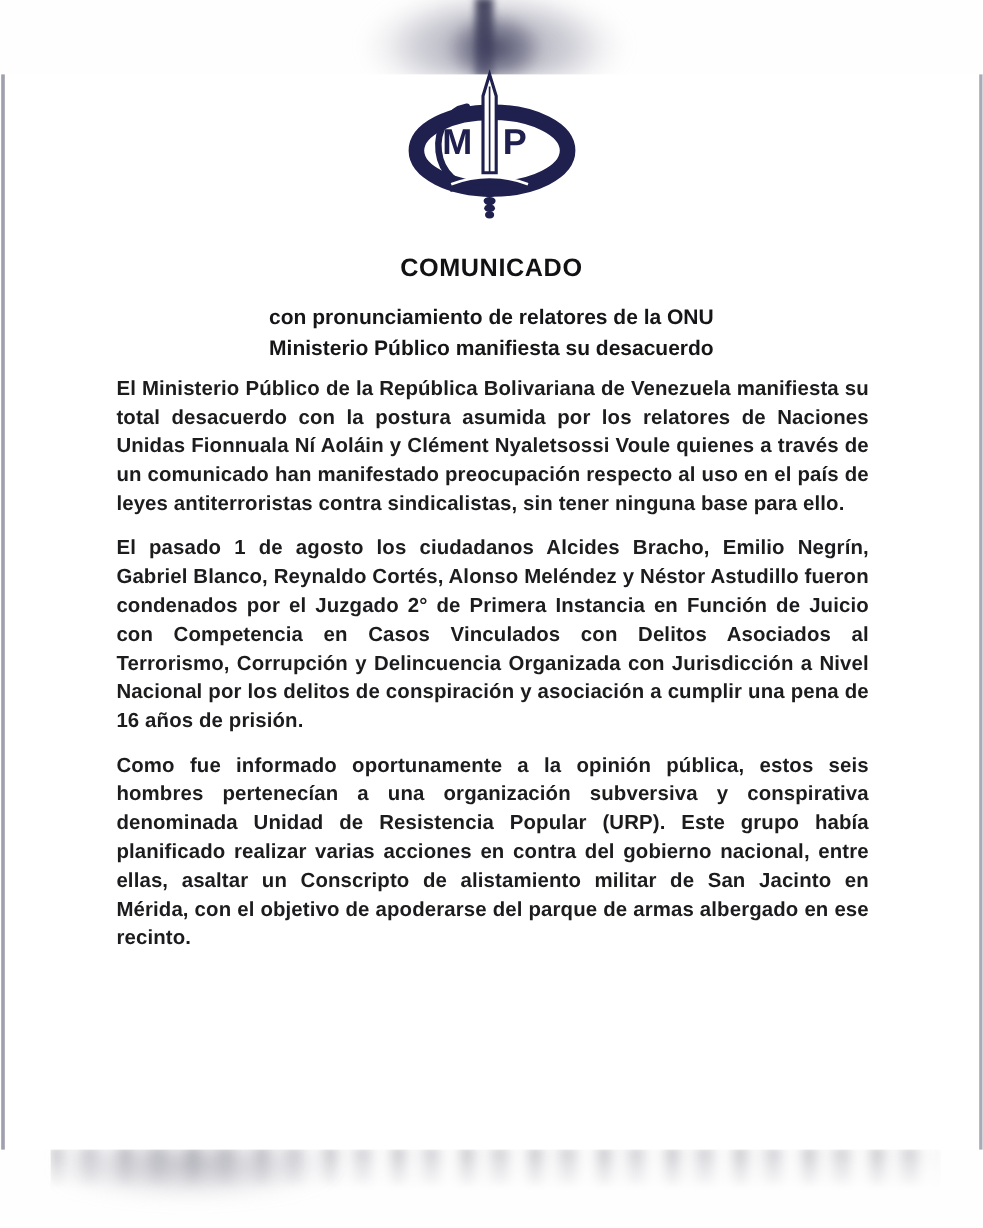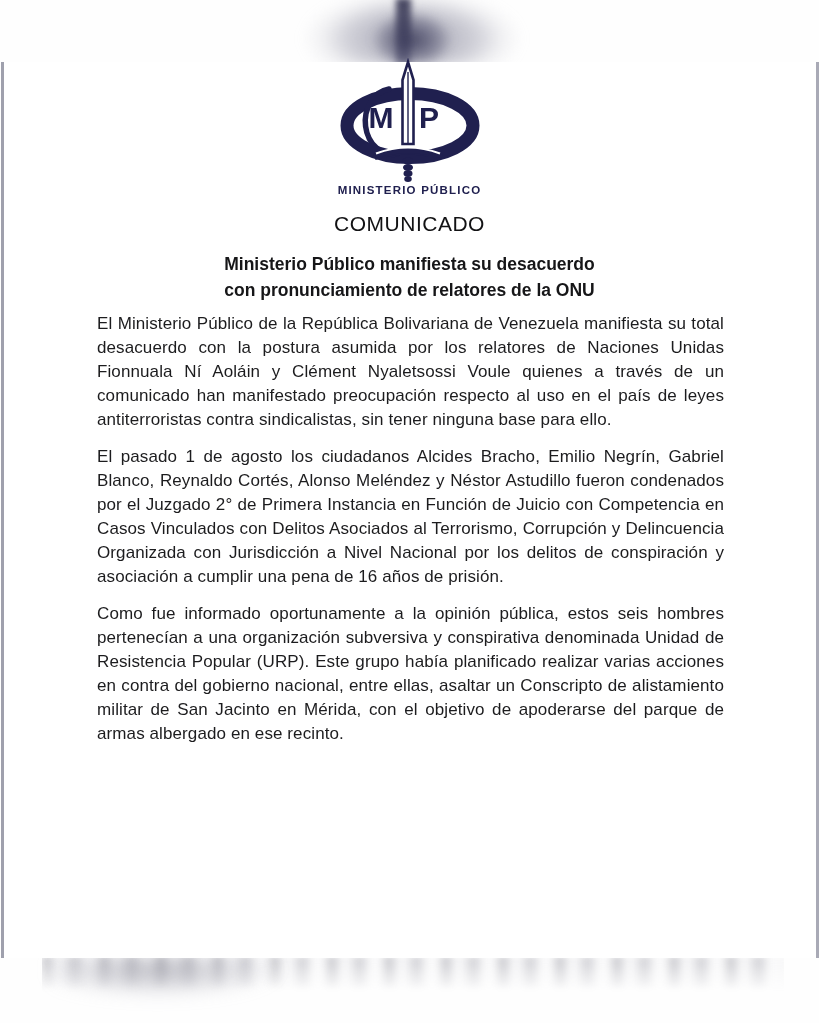--- a/index.html
+++ b/index.html
@@ -62,37 +62,38 @@
   .logo-svg { position: absolute; left: 325px; top: 58px; }
   .logo-caption {
     position: absolute; left: 0; right: 0; top: 184px;
     text-align: center;
     font-size: 11.5px; font-weight: bold; letter-spacing: 1.2px;
     color: #20204f;
   }
   .heading {
     position: absolute; left: 0; right: 0; top: 212px;
     text-align: center;
-    font-size: 21px; font-weight: normal; letter-spacing: 0.5px;
+    font-size: 21px; font-weight: bold; letter-spacing: 0.5px;
     color: #121214;
   }
   .subtitle {
     position: absolute; left: 0; right: 0; top: 251px;
     text-align: center;
     font-size: 17.5px; font-weight: bold; line-height: 26px;
     color: #161618;
   }
   .body-text {
     position: absolute; left: 97px; top: 312px; width: 627px;
   }
   .body-text p {
     margin: 0 0 13px 0;
     font-size: 17px; line-height: 24px; letter-spacing: 0.1px;
     color: #1c1c1e;
     text-align: justify;
+    font-weight: bold;
   }
 </style>
 </head>
 <body>
 
 <div class="screen">
 
   <div class="blob blob-top-halo"></div>
   <div class="blob blob-top-core"></div>
   <div class="blob blob-top-streak"></div>
@@ -117,27 +118,26 @@
         <line x1="83" y1="14" x2="83" y2="86" stroke="#20204f" stroke-width="1.4"></line>
         <path d="M49,97 Q83,84 117,97 L115,101 Q83,91 51,101 Z" fill="#20204f" stroke="#20204f" stroke-width="1.5"></path>
         <path d="M51,95.5 Q83,83.5 115,95.5" fill="none" stroke="#ffffff" stroke-width="2.2"></path>
         <ellipse cx="83" cy="103" rx="5.5" ry="3.4" fill="#20204f"></ellipse>
         <ellipse cx="83" cy="109.5" rx="5" ry="3.4" fill="#20204f"></ellipse>
         <ellipse cx="83" cy="115.5" rx="4.5" ry="3.2" fill="#20204f"></ellipse>
         <ellipse cx="83" cy="121" rx="3.8" ry="3" fill="#20204f"></ellipse>
       </g>
     </svg>
 
-    <div class="logo-caption">MINISTERIO PÚBLICO</div>
 
     <div class="heading">COMUNICADO</div>
 
     <div class="subtitle">
+      <div>con pronunciamiento de relatores de la ONU</div>
       <div>Ministerio Público manifiesta su desacuerdo</div>
-      <div>con pronunciamiento de relatores de la ONU</div>
     </div>
 
     <div class="body-text">
       <p>El Ministerio Público de la República Bolivariana de Venezuela manifiesta su total desacuerdo con la postura asumida por los relatores de Naciones Unidas Fionnuala Ní Aoláin y Clément Nyaletsossi Voule quienes a través de un comunicado han manifestado preocupación respecto al uso en el país de leyes antiterroristas contra sindicalistas, sin tener ninguna base para ello.</p>
       <p>El pasado 1 de agosto los ciudadanos Alcides Bracho, Emilio Negrín, Gabriel Blanco, Reynaldo Cortés, Alonso Meléndez y Néstor Astudillo fueron condenados por el Juzgado 2° de Primera Instancia en Función de Juicio con Competencia en Casos Vinculados con Delitos Asociados al Terrorismo, Corrupción y Delincuencia Organizada con Jurisdicción a Nivel Nacional por los delitos de conspiración y asociación a cumplir una pena de 16 años de prisión.</p>
       <p>Como fue informado oportunamente a la opinión pública, estos seis hombres pertenecían a una organización subversiva y conspirativa denominada Unidad de Resistencia Popular (URP). Este grupo había planificado realizar varias acciones en contra del gobierno nacional, entre ellas, asaltar un Conscripto de alistamiento militar de San Jacinto en Mérida, con el objetivo de apoderarse del parque de armas albergado en ese recinto.</p>
     </div>
 
   </div>
 </div>

